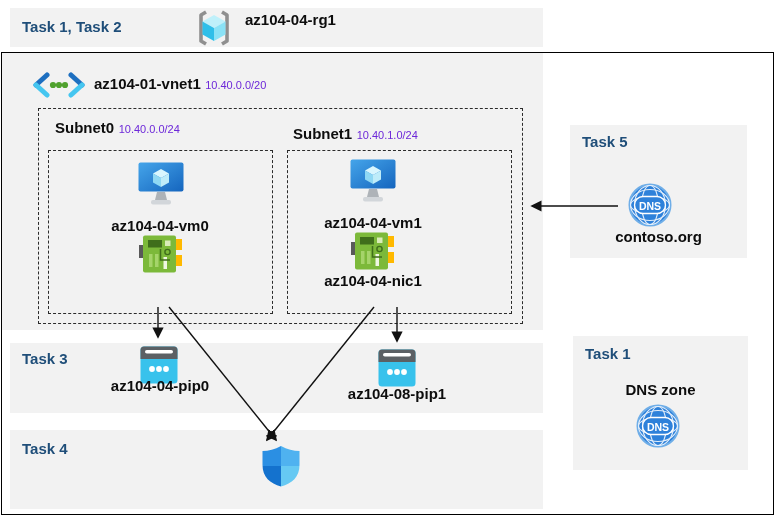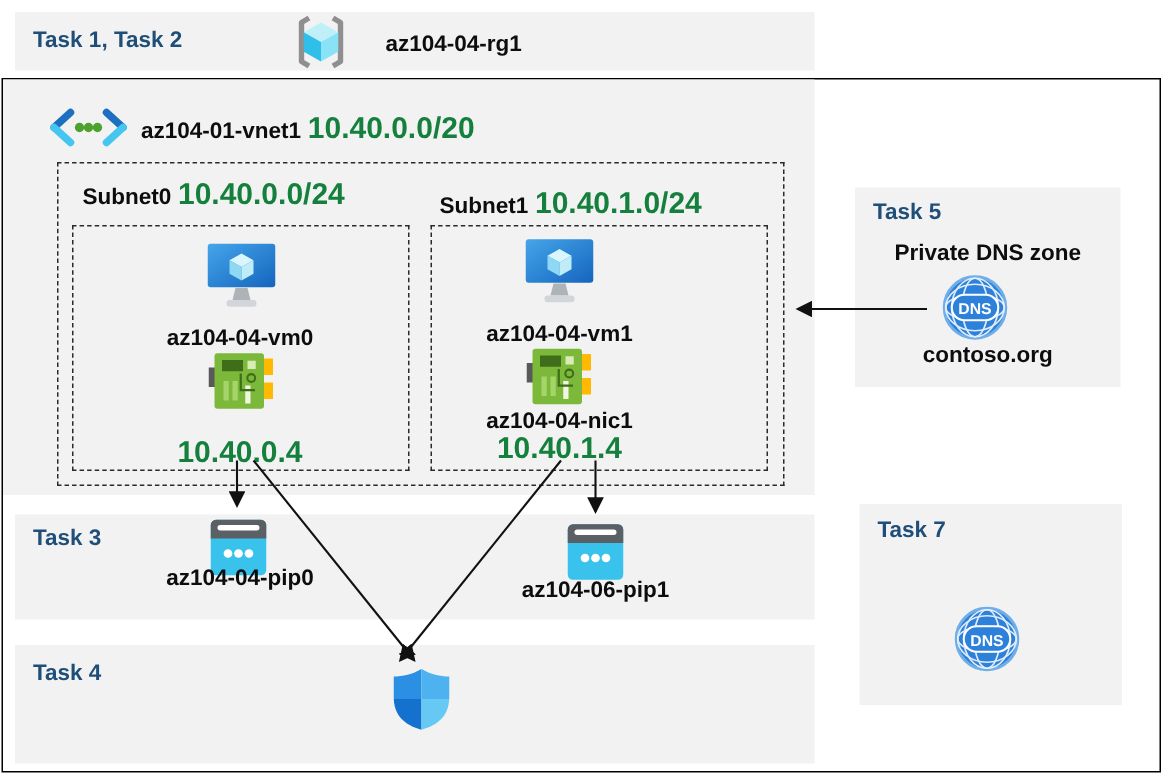--- a/index.html
+++ b/index.html
@@ -4,21 +4,21 @@
 <style>
   html,body{margin:0;padding:0;background:#fff;}
   #canvas{
     position:relative;width:776px;height:517px;background:#fff;overflow:hidden;
     font-family:"Liberation Sans",sans-serif;color:#000;
   }
   .abs{position:absolute;}
   .panel{position:absolute;background:#F2F2F2;}
   .task-label{position:absolute;font-size:15px;font-weight:bold;color:#1F4E79;white-space:nowrap;}
   .name{font-size:15px;font-weight:bold;color:#0d0d0d;white-space:nowrap;}
-  .cidr{font-size:20px;font-weight:bold;color:#15803d;white-space:nowrap;}
+  .cidr{font-size:11px;font-weight:normal;color:#6d28d9;white-space:nowrap;}
   .ctr{position:absolute;text-align:center;}
   .dashed{position:absolute;border:1.4px dashed #2b2b2b;background:transparent;}
   #mainbox{position:absolute;left:1px;top:52px;width:771px;height:461px;border:1.6px solid #000;background:#fff;}
   #vnetfill{position:absolute;left:2px;top:53px;width:541px;height:277px;background:#F2F2F2;}
   svg{display:block;}
   #arrows{position:absolute;left:0;top:0;pointer-events:none;}
 </style>
 </head>
 <body>
 
@@ -27,21 +27,21 @@
   <div class="panel" style="left:10px;top:8px;width:533px;height:39px;"></div>
   <div class="task-label" style="left:22px;top:18px;">Task 1, Task 2</div>
 
   <svg class="abs" style="left:194px;top:9px;" width="40" height="38" viewBox="0 0 40 38">
     <path d="M12,3 L7,6 L7,32 L12,35" fill="none" stroke="#8f8f8f" stroke-width="3.6" stroke-linejoin="round"></path>
     <path d="M28,3 L33,6 L33,32 L28,35" fill="none" stroke="#8f8f8f" stroke-width="3.6" stroke-linejoin="round"></path>
     <polygon points="20,6 31.5,12.5 20,19 8.5,12.5" fill="#BFF0FA"></polygon>
     <polygon points="8.5,12.5 20,19 20,32 8.5,25.5" fill="#2FBFE9"></polygon>
     <polygon points="31.5,12.5 20,19 20,32 31.5,25.5" fill="#8AE2F6"></polygon>
   </svg>
-  <div class="name abs" style="left:245px;top:21px;margin-left:12px;">az104-04-rg1</div>
+  <div class="name abs" style="left:245px;top:11px;">az104-04-rg1</div>
 
   <div id="mainbox"></div>
   <div id="vnetfill"></div>
 
   <svg class="abs" style="left:33px;top:72px;" width="52" height="26" viewBox="0 0 52 26">
     <path d="M14,3 L3,13" stroke="#1D6FC0" stroke-width="5" stroke-linecap="round" fill="none"></path>
     <path d="M3,13 L14,23" stroke="#45C6F0" stroke-width="5" stroke-linecap="round" fill="none"></path>
     <path d="M38,3 L49,13" stroke="#1D6FC0" stroke-width="5" stroke-linecap="round" fill="none"></path>
     <path d="M49,13 L38,23" stroke="#45C6F0" stroke-width="5" stroke-linecap="round" fill="none"></path>
     <circle cx="20" cy="13" r="3.1" fill="#4FA12E"></circle>
@@ -89,21 +89,20 @@
     <rect x="37" y="21" width="6" height="11" fill="#FFB900"></rect>
     <rect x="4" y="1.5" width="33" height="37" rx="2" fill="#7CB93A"></rect>
     <rect x="9" y="6" width="14" height="7.5" fill="#3F6E1B"></rect>
     <rect x="26" y="6.5" width="5.5" height="5.5" fill="#D9ECB8"></rect>
     <circle cx="28.5" cy="18" r="2.6" fill="none" stroke="#3F6E1B" stroke-width="1.4"></circle>
     <rect x="10" y="20" width="3.5" height="13" fill="#A5D46A"></rect>
     <rect x="16" y="20" width="3.5" height="13" fill="#A5D46A"></rect>
     <rect x="24.5" y="23" width="3.5" height="12" fill="#EFF7E2"></rect>
     <path d="M21.5,15 V26 H31" fill="none" stroke="#3F6E1B" stroke-width="1.5"></path>
   </svg>
-  <div class="ctr cidr" style="left:90px;top:291px;width:140px;">10.40.0.4</div>
 
   <svg class="abs" style="left:350px;top:159px;" width="46" height="44" viewBox="0 0 46 44">
     <defs>
       <linearGradient id="vmg1" x1="0" y1="0" x2="1" y2="1">
         <stop offset="0" stop-color="#45A5EA"></stop>
           <stop offset="1" stop-color="#1565BE"></stop>
       </linearGradient>
     </defs>
     <rect x="0.5" y="0.5" width="45" height="29" rx="2" fill="url(#vmg1)"></rect>
     <polygon points="23,7 31,11.5 23,16 15,11.5" fill="#D9F6FE"></polygon>
@@ -121,21 +120,20 @@
     <rect x="4" y="1.5" width="33" height="37" rx="2" fill="#7CB93A"></rect>
     <rect x="9" y="6" width="14" height="7.5" fill="#3F6E1B"></rect>
     <rect x="26" y="6.5" width="5.5" height="5.5" fill="#D9ECB8"></rect>
     <circle cx="28.5" cy="18" r="2.6" fill="none" stroke="#3F6E1B" stroke-width="1.4"></circle>
     <rect x="10" y="20" width="3.5" height="13" fill="#A5D46A"></rect>
     <rect x="16" y="20" width="3.5" height="13" fill="#A5D46A"></rect>
     <rect x="24.5" y="23" width="3.5" height="12" fill="#EFF7E2"></rect>
     <path d="M21.5,15 V26 H31" fill="none" stroke="#3F6E1B" stroke-width="1.5"></path>
   </svg>
   <div class="ctr name" style="left:303px;top:272px;width:140px;">az104-04-nic1</div>
-  <div class="ctr cidr" style="left:303px;top:288px;width:140px;">10.40.1.4</div>
 
   <div class="panel" style="left:10px;top:343px;width:533px;height:70px;"></div>
   <div class="task-label" style="left:22px;top:350px;">Task 3</div>
 
   <svg class="abs" style="left:140px;top:346px;" width="38" height="38" viewBox="0 0 38 38">
     <rect x="0.5" y="0.5" width="37" height="37" rx="3.5" fill="#38C2EC"></rect>
     <path d="M0.5,4 a3.5,3.5 0 0 1 3.5,-3.5 h30 a3.5,3.5 0 0 1 3.5,3.5 v9 h-37 z" fill="#5B6064"></path>
     <rect x="5" y="4" width="28" height="3.6" rx="1.8" fill="#fff"></rect>
     <circle cx="12" cy="23" r="2.9" fill="#fff"></circle>
     <circle cx="19" cy="23" r="2.9" fill="#fff"></circle>
@@ -144,58 +142,58 @@
   <div class="ctr name" style="left:85px;top:377px;width:150px;">az104-04-pip0</div>
 
   <svg class="abs" style="left:378px;top:349px;" width="38" height="38" viewBox="0 0 38 38">
     <rect x="0.5" y="0.5" width="37" height="37" rx="3.5" fill="#38C2EC"></rect>
     <path d="M0.5,4 a3.5,3.5 0 0 1 3.5,-3.5 h30 a3.5,3.5 0 0 1 3.5,3.5 v9 h-37 z" fill="#5B6064"></path>
     <rect x="5" y="4" width="28" height="3.6" rx="1.8" fill="#fff"></rect>
     <circle cx="12" cy="23" r="2.9" fill="#fff"></circle>
     <circle cx="19" cy="23" r="2.9" fill="#fff"></circle>
     <circle cx="26" cy="23" r="2.9" fill="#fff"></circle>
   </svg>
-  <div class="ctr name" style="left:322px;top:385px;width:150px;">az104-06-pip1</div>
+  <div class="ctr name" style="left:322px;top:385px;width:150px;">az104-08-pip1</div>
 
   <div class="panel" style="left:10px;top:430px;width:533px;height:79px;"></div>
   <div class="task-label" style="left:22px;top:440px;">Task 4</div>
 
   <svg class="abs" style="left:261px;top:445px;" width="40" height="42" viewBox="0 0 40 42">
     <defs>
       <clipPath id="shieldClip">
         <path d="M20,1 C26,4.5 32.5,6 38.5,6 L38.5,20 C38.5,32 31,38.5 20,41.5 C9,38.5 1.5,32 1.5,20 L1.5,6 C7.5,6 14,4.5 20,1 Z"></path>
       </clipPath>
     </defs>
     <g clip-path="url(#shieldClip)">
       <rect x="0" y="0" width="20" height="21" fill="#2B8FE3"></rect>
       <rect x="20" y="0" width="20" height="21" fill="#4FB2F0"></rect>
       <rect x="0" y="21" width="20" height="21" fill="#1472CE"></rect>
       <rect x="20" y="21" width="20" height="21" fill="#66C9F3"></rect>
     </g>
   </svg>
 
   <div class="panel" style="left:570px;top:125px;width:177px;height:133px;"></div>
   <div class="task-label" style="left:582px;top:133px;">Task 5</div>
-  <div class="ctr name" style="left:570px;top:160px;width:177px;">Private DNS zone</div>
 
   <svg class="abs" style="left:628px;top:183px;" width="44" height="44" viewBox="0 0 44 44">
     <circle cx="22" cy="22" r="20.5" fill="#2E81DA" stroke="#6FAEE8" stroke-width="2"></circle>
     <g fill="none" stroke="#ffffff" stroke-width="1.1" opacity="0.85">
       <ellipse cx="22" cy="22" rx="19.5" ry="8.5"></ellipse>
       <ellipse cx="22" cy="22" rx="19.5" ry="15.5"></ellipse>
       <ellipse cx="22" cy="22" rx="8.5" ry="19.5"></ellipse>
       <ellipse cx="22" cy="22" rx="15.5" ry="19.5"></ellipse>
     </g>
     <rect x="6.5" y="13.5" width="31" height="17" rx="8.5" fill="#2E81DA" stroke="#ffffff" stroke-width="1.4"></rect>
     <text x="22" y="26.5" text-anchor="middle" font-size="10.5" font-weight="bold" fill="#ffffff">DNS</text>
   </svg>
   <div class="ctr name" style="left:570px;top:228px;width:177px;">contoso.org</div>
 
   <div class="panel" style="left:573px;top:336px;width:175px;height:134px;"></div>
-  <div class="task-label" style="left:585px;top:345px;">Task 7</div>
+  <div class="task-label" style="left:585px;top:345px;">Task 1</div>
+  <div class="ctr name" style="left:573px;top:381px;width:175px;">DNS zone</div>
 
   <svg class="abs" style="left:636px;top:404px;" width="44" height="44" viewBox="0 0 44 44">
     <circle cx="22" cy="22" r="20.5" fill="#2E81DA" stroke="#6FAEE8" stroke-width="2"></circle>
     <g fill="none" stroke="#ffffff" stroke-width="1.1" opacity="0.85">
       <ellipse cx="22" cy="22" rx="19.5" ry="8.5"></ellipse>
       <ellipse cx="22" cy="22" rx="19.5" ry="15.5"></ellipse>
       <ellipse cx="22" cy="22" rx="8.5" ry="19.5"></ellipse>
       <ellipse cx="22" cy="22" rx="15.5" ry="19.5"></ellipse>
     </g>
     <rect x="6.5" y="13.5" width="31" height="17" rx="8.5" fill="#2E81DA" stroke="#ffffff" stroke-width="1.4"></rect>

